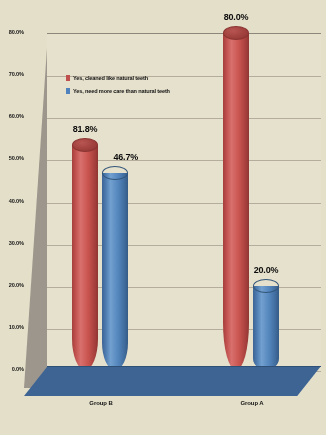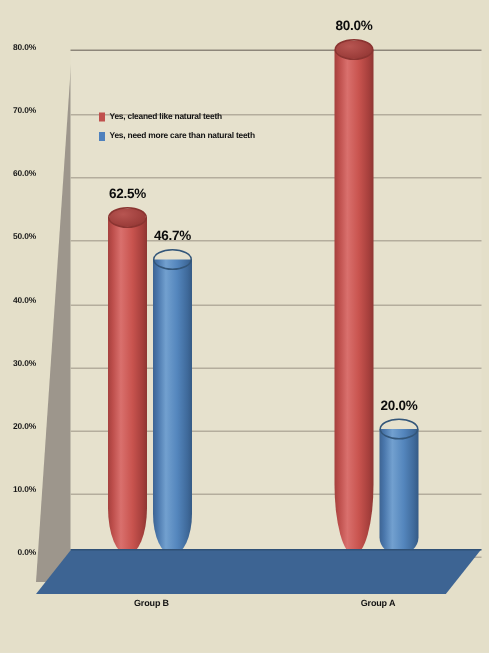--- a/index.html
+++ b/index.html
@@ -241,18 +241,18 @@
       <span class="legend-swatch" style="background:#c0504d"></span>
       <span class="legend-text">Yes, cleaned like natural teeth</span>
     </div>
     <div class="legend-row">
       <span class="legend-swatch" style="background:#4f81bd"></span>
       <span class="legend-text">Yes, need more care than natural teeth</span>
     </div>
   </div>
 
   <div id="value-labels">
-      <div class="value-label" style="width: 46px; left: 62px; top: 124.474px;">62.5%</div>
-      <div class="value-label" style="width: 46px; left: 92px; top: 152.276px;">46.7%</div>
+      <div class="value-label" style="width: 46px; left: 62px; top: 124.474px;">81.8%</div>
+      <div class="value-label" style="width: 46px; left: 92px; top: 152.276px; text-align: right;">46.7%</div>
       <div class="value-label" style="width: 46px; left: 213px; top: 12px;">80.0%</div>
       <div class="value-label" style="width: 46px; left: 243px; top: 264.75px;">20.0%</div>
     </div>
 </div>
 
 </body></html>

